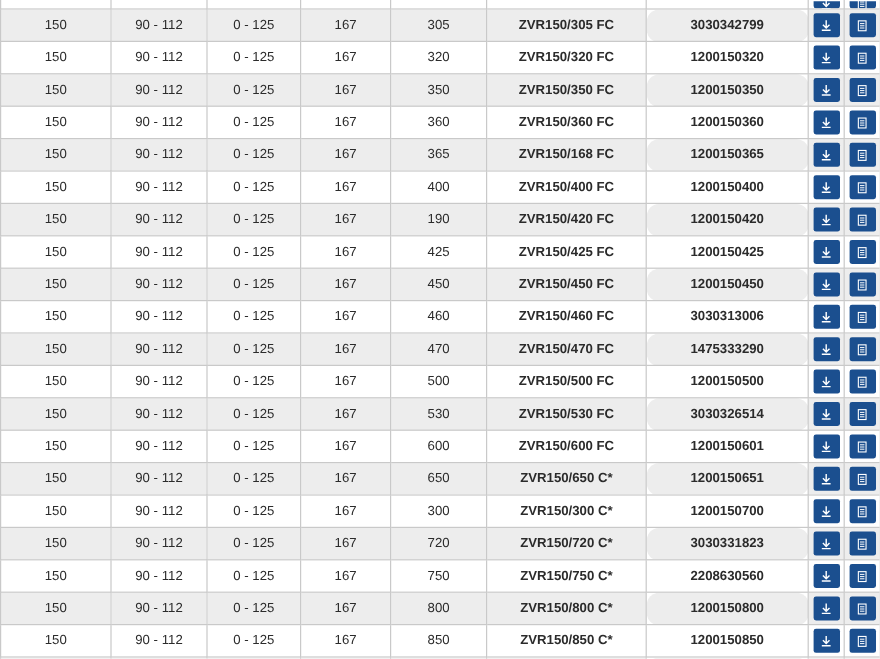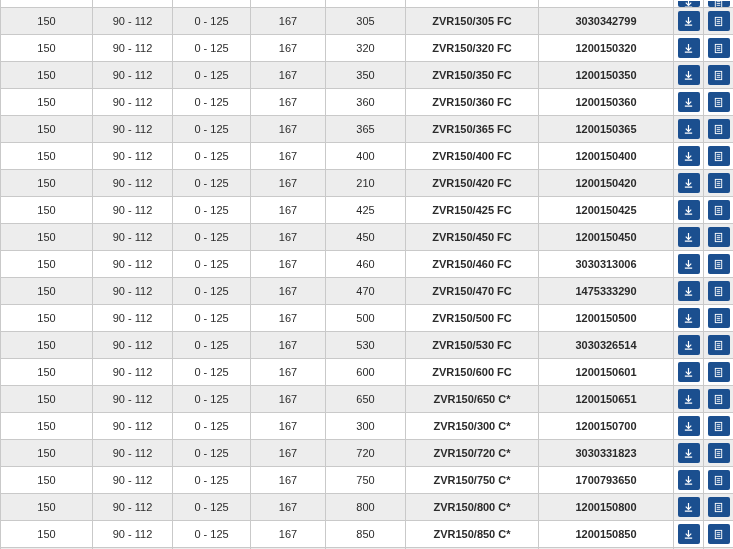--- a/index.html
+++ b/index.html
@@ -44,20 +44,21 @@
   .col-g { width: 135px; }
   .col-h { width: 30px; }
   .col-i { width: 30px; }
   .name-cell {
     font-weight: bold;
     color: #1b2d4f;
   }
   .code-cell {
     font-weight: bold;
     color: #1b2d4f;
+    border-radius: 10px;
   }
   .icon-cell {
     padding: 0;
     border: 1px solid #c9c9c9;
   }
   .icon-btn {
     width: 22px;
     height: 20px;
     margin: 0 auto;
     background: #1b4f8f;
@@ -225,21 +226,21 @@
             </svg>
           </div>
         </td>
       </tr>
       <tr class="row-odd">
         <td>150</td>
         <td>90 - 112</td>
         <td>0 - 125</td>
         <td>167</td>
         <td>365</td>
-        <td class="name-cell">ZVR150/365 FC</td>
+        <td class="name-cell">ZVR150/168 FC</td>
         <td class="code-cell">1200150365</td>
         <td class="icon-cell">
           <div class="icon-btn" style="background: rgb(27, 79, 143);">
             <svg width="11" height="11" viewBox="0 0 12 12">
               <path d="M6 1 L6 7 M3 5 L6 8 L9 5 M2 10 L10 10" stroke="#ffffff" stroke-width="1.3" fill="none"></path>
             </svg>
           </div>
         </td>
         <td class="icon-cell">
           <div class="icon-btn" style="background: rgb(27, 79, 143);">
@@ -276,21 +277,21 @@
               <path d="M4 8 L8 8" stroke="#ffffff" stroke-width="0.9"></path>
             </svg>
           </div>
         </td>
       </tr>
       <tr class="row-odd">
         <td>150</td>
         <td>90 - 112</td>
         <td>0 - 125</td>
         <td>167</td>
-        <td>210</td>
+        <td>190</td>
         <td class="name-cell">ZVR150/420 FC</td>
         <td class="code-cell">1200150420</td>
         <td class="icon-cell">
           <div class="icon-btn" style="background: rgb(27, 79, 143);">
             <svg width="11" height="11" viewBox="0 0 12 12">
               <path d="M6 1 L6 7 M3 5 L6 8 L9 5 M2 10 L10 10" stroke="#ffffff" stroke-width="1.3" fill="none"></path>
             </svg>
           </div>
         </td>
         <td class="icon-cell">
@@ -564,21 +565,21 @@
           </div>
         </td>
       </tr>
       <tr class="row-even">
         <td>150</td>
         <td>90 - 112</td>
         <td>0 - 125</td>
         <td>167</td>
         <td>750</td>
         <td class="name-cell">ZVR150/750 C*</td>
-        <td class="code-cell">1700793650</td>
+        <td class="code-cell">2208630560</td>
         <td class="icon-cell">
           <div class="icon-btn" style="background: rgb(27, 79, 143);">
             <svg width="11" height="11" viewBox="0 0 12 12">
               <path d="M6 1 L6 7 M3 5 L6 8 L9 5 M2 10 L10 10" stroke="#ffffff" stroke-width="1.3" fill="none"></path>
             </svg>
           </div>
         </td>
         <td class="icon-cell">
           <div class="icon-btn" style="background: rgb(27, 79, 143);">
             <svg width="11" height="11" viewBox="0 0 12 12">

